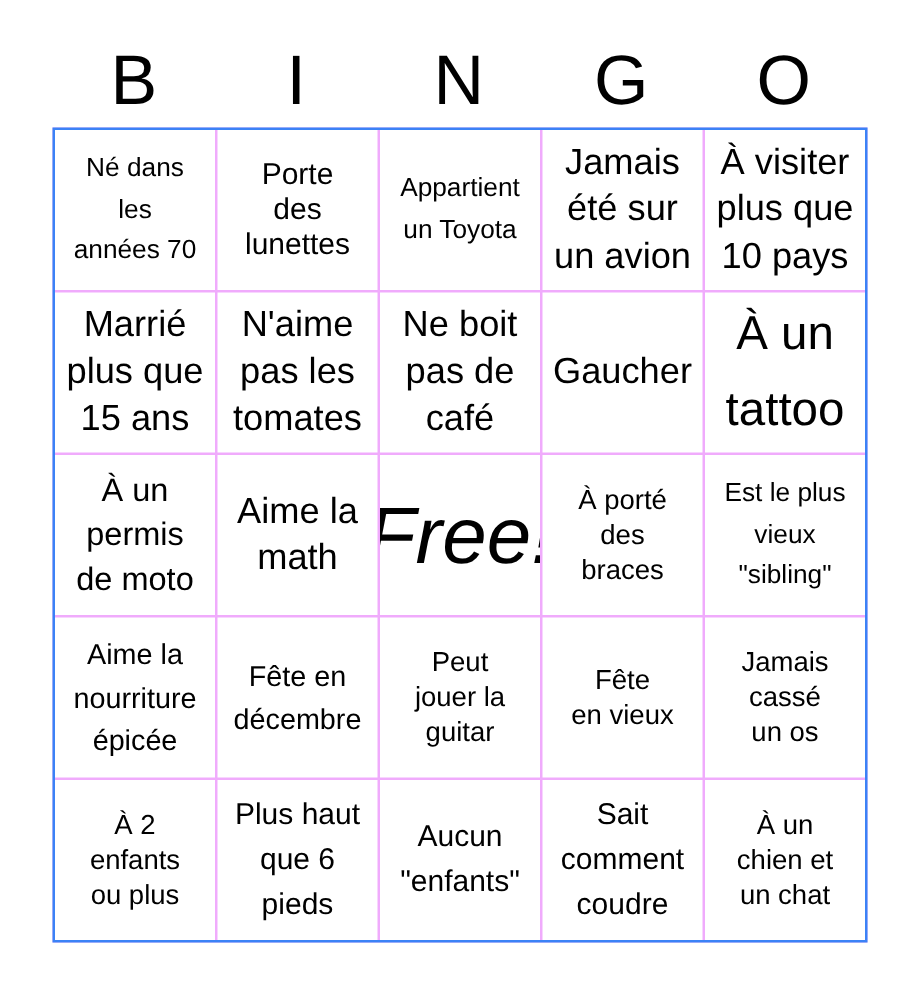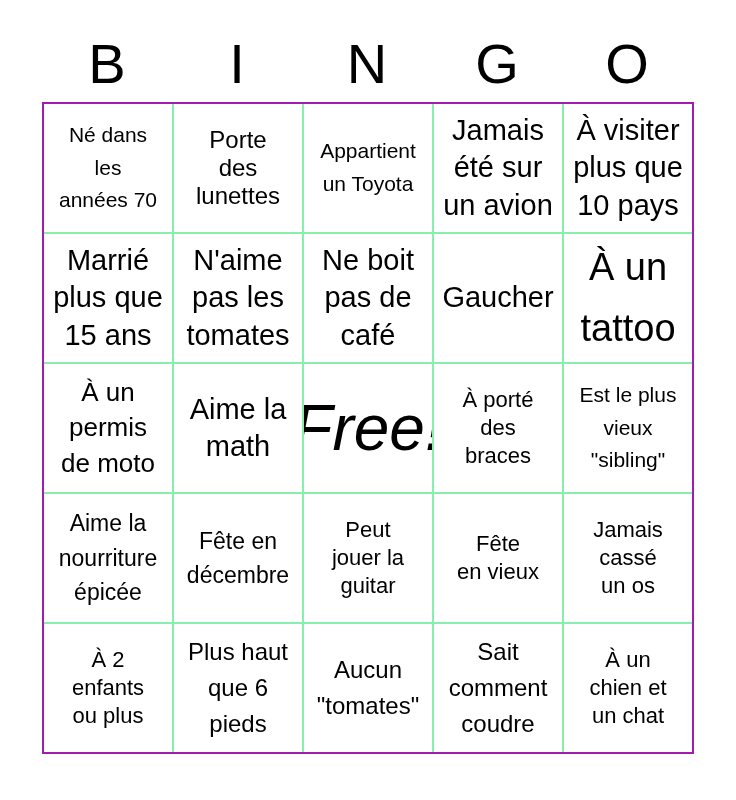--- a/index.html
+++ b/index.html
@@ -30,22 +30,22 @@
     line-height: 1.0;
     font-weight: 400;
   }
   .grid {
     width: 648px;
     margin: 10px auto 0 auto;
     display: grid;
     grid-template-columns: repeat(5, 128px);
     grid-auto-rows: 128px;
     gap: 2px;
-    background: #86efac;
-    border: 2px solid #a21caf;
+    background: #f0abfc;
+    border: 2px solid #3b82f6;
   }
   .cell {
     background: #ffffff;
     display: flex;
     align-items: center;
     justify-content: center;
     text-align: center;
     white-space: pre-line;
     overflow: hidden;
   }
@@ -128,21 +128,21 @@
 cassé
 un os</div>
 
     <div class="cell fs30">À 2
 enfants
 ou plus</div>
     <div class="cell fs24">Plus haut
 que 6
 pieds</div>
     <div class="cell fs24">Aucun
-"tomates"</div>
+"enfants"</div>
     <div class="cell fs24">Sait
 comment
 coudre</div>
     <div class="cell fs30">À un
 chien et
 un chat</div>
   </div>
 
 </div>
 

